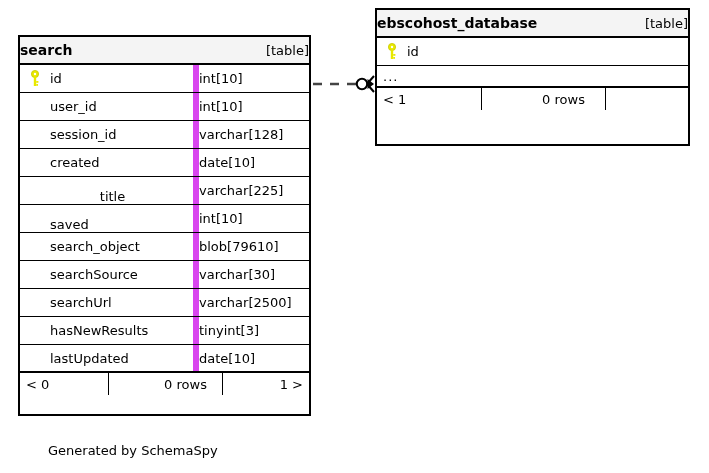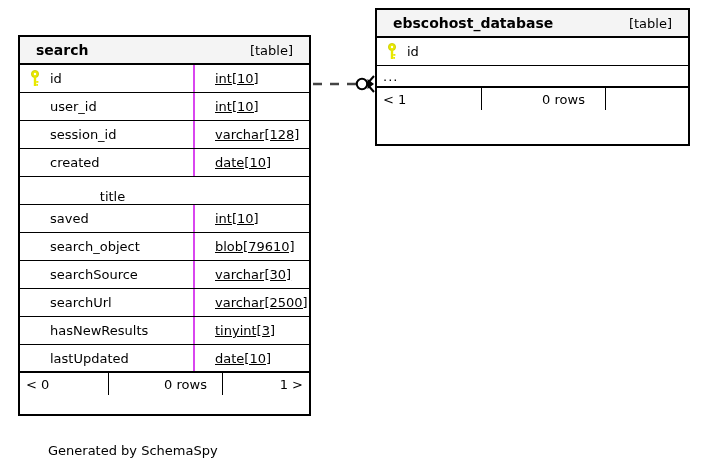--- a/index.html
+++ b/index.html
@@ -29,21 +29,21 @@
     box-sizing: border-box;
   }
 
   .tbl-header {
     display: flex;
     align-items: center;
     justify-content: space-between;
     background: #f4f4f4;
     border-bottom: 2px solid #000000;
     box-sizing: border-box;
-    padding: 0 16px;
+    padding: 0 0;
     height: 28px;
   }
   .tbl-name {
     font-weight: bold;
     font-size: 14px;
     letter-spacing: 0px;
     white-space: nowrap;
   }
   .tbl-tag {
     font-size: 13px;
@@ -65,26 +65,25 @@
     box-sizing: border-box;
     padding-left: 6px;
     font-size: 13px;
     white-space: nowrap;
     overflow: hidden;
   }
   .cell-type {
     display: flex;
     align-items: center;
     box-sizing: border-box;
-    border-left: 2px solid #d946ef;
-    padding-left: 20px;
+    border-left: 6px solid #d946ef;
+    padding-left: 0;
     font-size: 13px;
     white-space: nowrap;
     overflow: hidden;
-    text-decoration: underline;
   }
 
   
   .key-icon {
     width: 18px;
     min-width: 18px;
     height: 18px;
     display: inline-flex;
     align-items: center;
     justify-content: center;
@@ -205,24 +204,25 @@
         <span class="col-label">created</span>
       </div>
       <div class="cell-type" style="width:116px;">date[10]</div>
     </div>
 
     <div class="tbl-row">
       <div class="cell-name" style="width:173px;flex-direction:column;">
         <span class="key-spacer"></span>
         <span class="col-label">title</span>
       </div>
-    </div>
-
-    <div class="tbl-row">
-      <div class="cell-name" style="width:173px;">
+      <div class="cell-type" style="width:116px;">varchar[225]</div>
+    </div>
+
+    <div class="tbl-row">
+      <div class="cell-name" style="width:173px;align-items:flex-end;">
         <span class="key-spacer"></span>
         <span class="col-label">saved</span>
       </div>
       <div class="cell-type" style="width:116px;">int[10]</div>
     </div>
 
     <div class="tbl-row">
       <div class="cell-name" style="width:173px;">
         <span class="key-spacer"></span>
         <span class="col-label">search_object</span>

